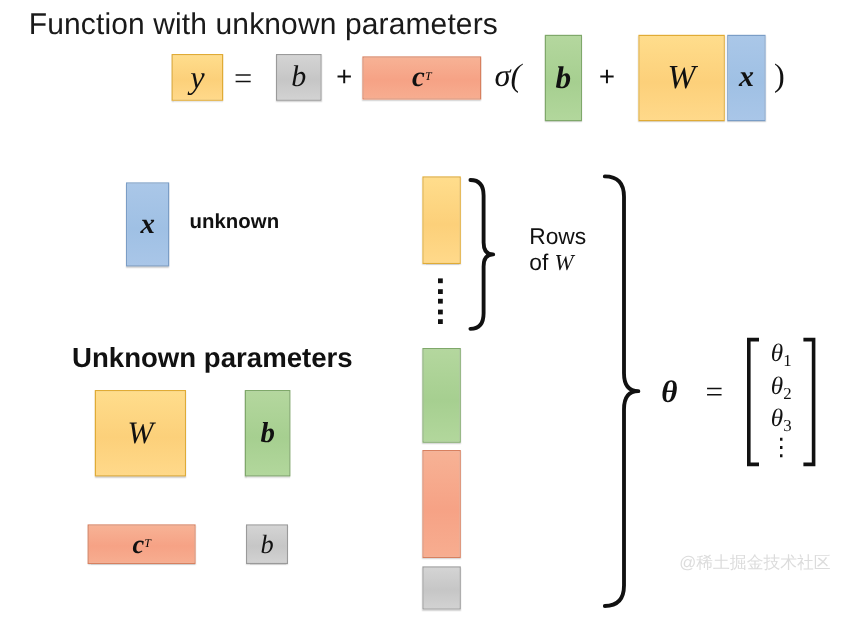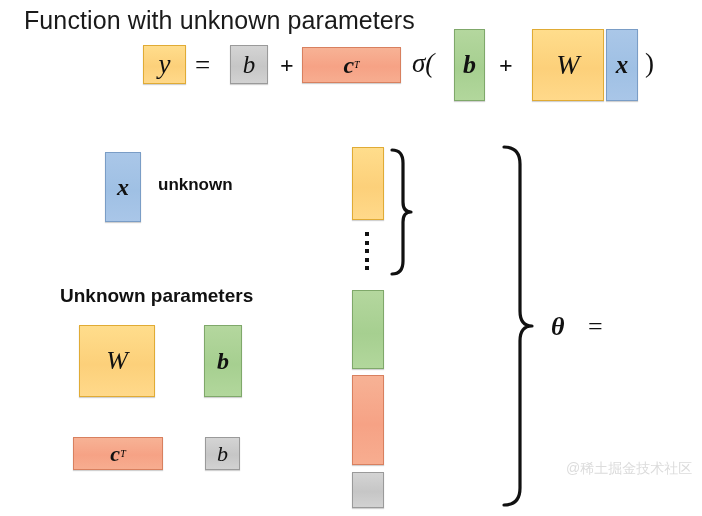--- a/index.html
+++ b/index.html
@@ -152,21 +152,21 @@
     <span>)</span>
   </div>
 
   <div class="abs blk blk-blue" style="left:105px; top:152px; width:36px; height:70px;">
     <span class="mi mi-b" style="font-size:24px;">x</span>
   </div>
   <div class="abs lbl-bold" style="left:158px; top:175px; font-size:17px;">
     <span>unknown</span>
   </div>
 
-  <div class="abs lbl-bold" style="left:60px; top:285px; font-size:19px;">
+  <div class="abs lbl-bold" style="left:60px; top:285px; font-size:23px;">
     <span>Unknown parameters</span>
   </div>
 
   <div class="abs blk blk-yellow" style="left:79px; top:325px; width:76px; height:72px;">
     <span class="mi" style="font-size:26px;">W</span>
   </div>
 
   <div class="abs blk blk-green" style="left:204px; top:325px; width:38px; height:72px;">
     <span class="mi mi-b" style="font-size:24px;">b</span>
   </div>
@@ -195,32 +195,63 @@
   <div class="abs blk blk-orange" style="left:352px; top:375px; width:32px; height:90px;"></div>
 
   <div class="abs blk blk-gray" style="left:352px; top:472px; width:32px; height:36px;"></div>
 
   <div class="abs" style="left:389px; top:147px; width:24px; height:130px;">
     <svg width="24" height="130" viewBox="0 0 24 130">
       <path d="M3 3 Q14 3 14 16 L14 55 Q14 65 22 65 Q14 65 14 75 L14 114 Q14 127 3 127" fill="none" stroke="#111111" stroke-width="3.2" stroke-linecap="round" stroke-linejoin="round"></path>
     </svg>
   </div>
 
+  <div class="abs lbl-plain" style="left:441px; top:187px;">
+    <div>Rows</div>
+    <div>
+      <span>of </span><span class="mi" style="font-size:19px;">W</span>
+    </div>
+  </div>
 
   <div class="abs" style="left:500px; top:144px; width:34px; height:364px;">
     <svg width="34" height="364" viewBox="0 0 34 364">
       <path d="M4 3 Q20 3 20 20 L20 167 Q20 182 32 182 Q20 182 20 197 L20 344 Q20 361 4 361" fill="none" stroke="#111111" stroke-width="3.2" stroke-linecap="round" stroke-linejoin="round"></path>
     </svg>
   </div>
 
   <div class="abs mi mi-b" style="left:551px; top:312px; font-size:26px;">
     <span>θ</span>
   </div>
   <div class="abs op" style="left:588px; top:312px; font-size:26px;">
     <span>=</span>
   </div>
 
+  <div class="abs" style="left:620px; top:281px; width:62px; height:108px;">
+
+    <svg class="abs" style="left:0; top:0;" width="14" height="108" viewBox="0 0 14 108">
+      <path d="M11 2 L4 2 L4 106 L11 106" fill="none" stroke="#111111" stroke-width="3" stroke-linecap="square"></path>
+    </svg>
+
+    <svg class="abs" style="left:48px; top:0;" width="14" height="108" viewBox="0 0 14 108">
+      <path d="M3 2 L10 2 L10 106 L3 106" fill="none" stroke="#111111" stroke-width="3" stroke-linecap="square"></path>
+    </svg>
+
+    <div class="abs" style="left:12px; top:0; width:38px; height:108px; display:flex; flex-direction:column; align-items:center; justify-content:flex-start;">
+      <div style="height:27px; line-height:27px;">
+        <span class="mi" style="font-size:21px;">θ</span><span class="mi" style="font-size:14px; vertical-align:sub; font-style:normal;">1</span>
+      </div>
+      <div style="height:27px; line-height:27px;">
+        <span class="mi" style="font-size:21px;">θ</span><span class="mi" style="font-size:14px; vertical-align:sub; font-style:normal;">2</span>
+      </div>
+      <div style="height:27px; line-height:27px;">
+        <span class="mi" style="font-size:21px;">θ</span><span class="mi" style="font-size:14px; vertical-align:sub; font-style:normal;">3</span>
+      </div>
+      <div style="height:27px; line-height:22px;">
+        <span class="op" style="font-size:20px;">⋮</span>
+      </div>
+    </div>
+  </div>
 
   <div class="abs watermark" style="left:566px; top:460px;">
     <span>@稀土掘金技术社区</span>
   </div>
 
 </div>
 
 </body></html>

